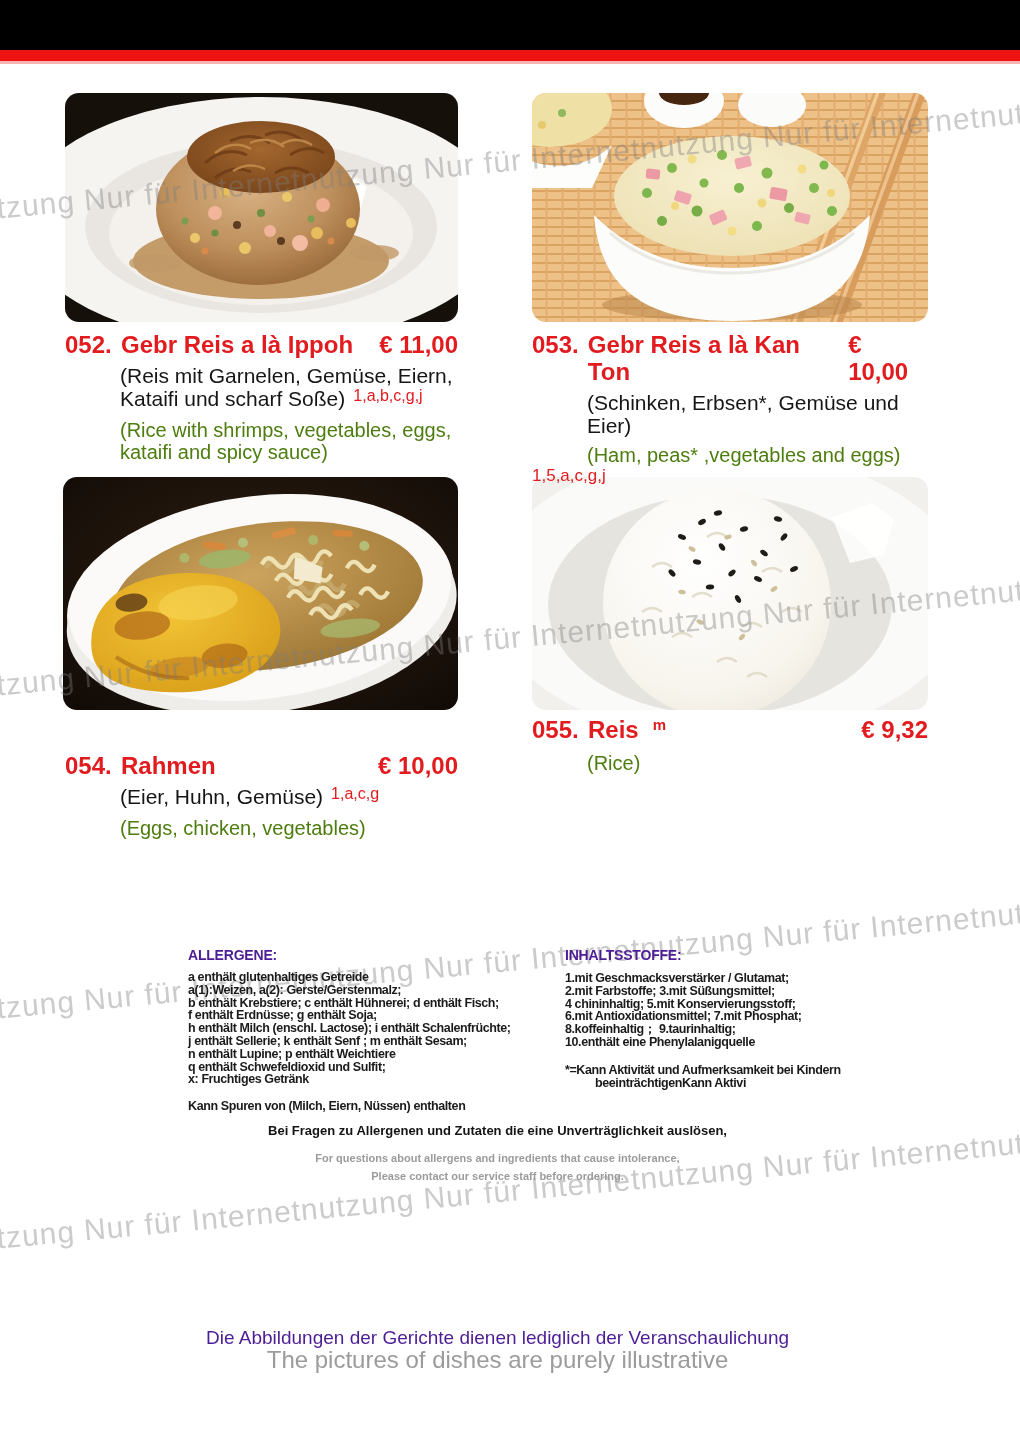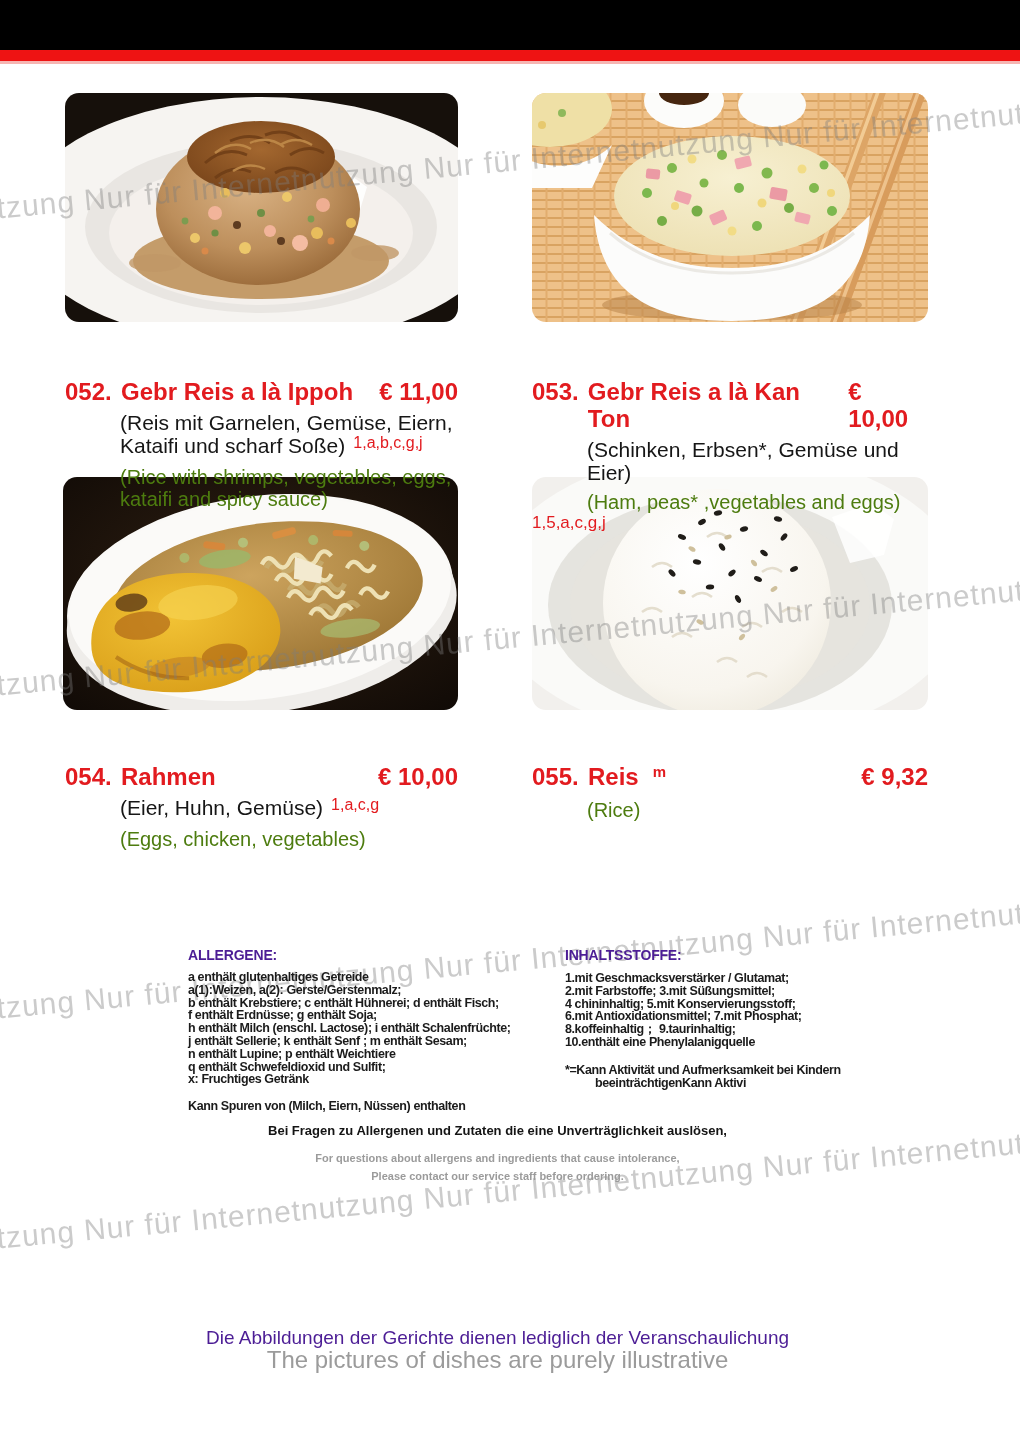--- a/index.html
+++ b/index.html
@@ -27,27 +27,27 @@
   .photo svg{display:block;}
   #photo-1{left:65px;top:93px;width:393px;height:229px;}
   #photo-2{left:532px;top:93px;width:396px;height:229px;}
   #photo-3{left:63px;top:477px;width:395px;height:233px;}
   #photo-4{left:532px;top:477px;width:396px;height:233px;}
 
   
   .item-text{position:absolute;z-index:6;}
   #item-1-text{left:65px;top:331px;width:393px;}
   #item-2-text{left:532px;top:331px;width:396px;}
-  #item-3-text{left:65px;top:716px;width:393px;}
+  #item-3-text{left:65px;top:752px;width:393px;}
   #item-4-text{left:532px;top:716px;width:396px;}
 
   .title-row{display:flex;justify-content:space-between;align-items:baseline;
     color:#e21b1f;font-weight:bold;font-size:24px;line-height:27px;}
   .t-left{display:flex;align-items:baseline;}
-  .num{display:inline-block;width:56px;margin-top:47px;}
+  .num{display:inline-block;width:56px;}
   .sup-m{font-size:15px;font-weight:bold;position:relative;top:-8px;margin-left:14px;}
   .desc{padding-left:55px;font-size:21px;line-height:23px;color:#161616;margin-top:6px;}
   .desc .sup{color:#e21b1f;font-size:16px;position:relative;top:-5px;margin-left:8px;white-space:nowrap;}
   .desc-en{padding-left:55px;font-size:20px;line-height:22px;color:#4d7c0f;margin-top:7px;}
   .allergen-right{font-size:17px;color:#e21b1f;text-align:left;margin-top:0;padding-right:2px;}
 
   
   .info-block{position:absolute;z-index:6;color:#1b1b1b;
     font-weight:bold;font-size:12.5px;line-height:12.8px;letter-spacing:-0.4px;}
   #allergene-block{left:188px;top:948px;width:372px;}

